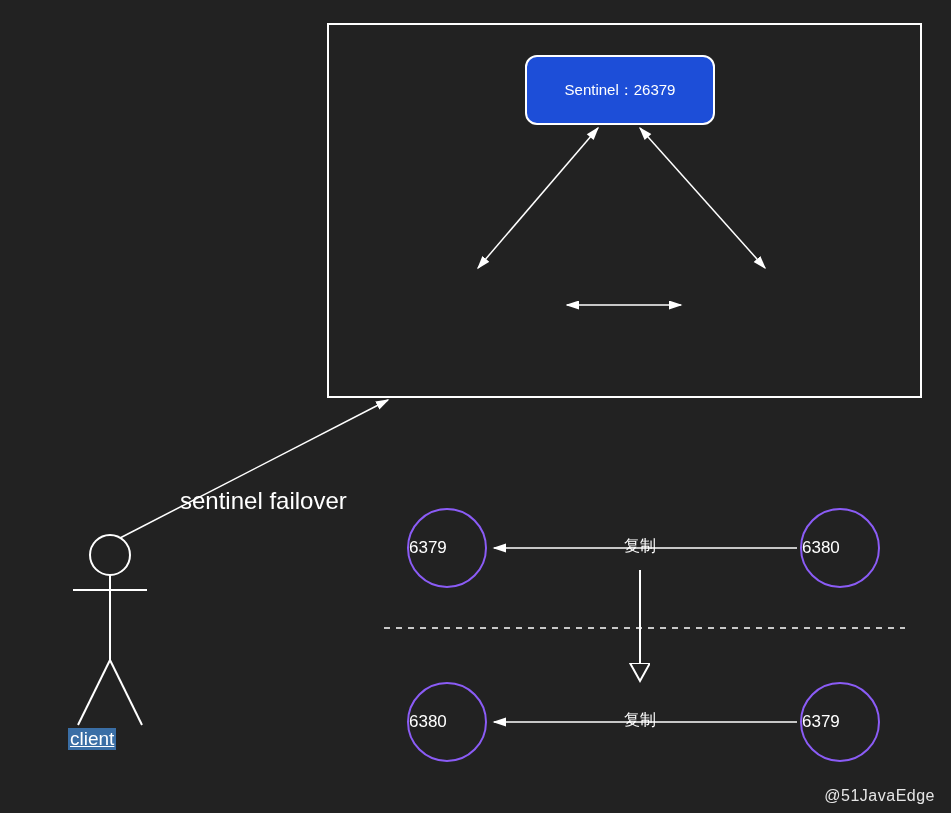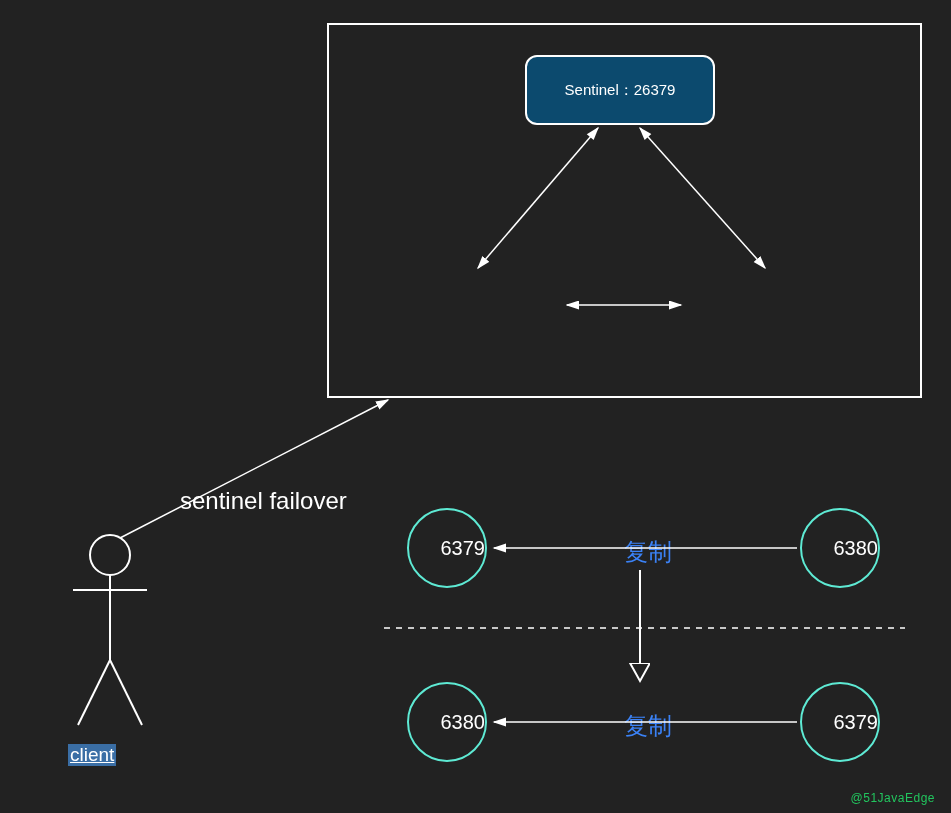--- a/index.html
+++ b/index.html
@@ -21,69 +21,69 @@
       position: absolute;
       left: 327px;
       top: 23px;
       width: 595px;
       height: 375px;
       border: 2px solid white;
       background: transparent;
     }
     .node {
       position: absolute;
-      background: #0c4a6e;
+      background: #1d4ed8;
       border: 2px solid white;
       border-radius: 12px;
       color: white;
       font-size: 15px;
       display: flex;
       align-items: center;
       justify-content: center;
       text-align: center;
     }
     .circle-node {
       position: absolute;
       width: 80px;
       height: 80px;
-      border: 2px solid #5eead4;
+      border: 2px solid #8b5cf6;
       border-radius: 50%;
       display: flex;
       align-items: center;
-      justify-content: flex-end;
-      font-size: 20px;
+      justify-content: flex-start;
+      font-size: 17px;
       color: white;
       background: transparent;
     }
     .label {
       position: absolute;
       color: white;
       font-size: 24px;
     }
     .rep-label {
       position: absolute;
-      font-size: 24px;
-      color: #3b82f6;
+      font-size: 16px;
+      color: #ffffff;
       background: #222222;
       padding: 0 4px;
     }
     .client-label {
       position: absolute;
       font-size: 19px;
       color: white;
       background: #3a6ea5;
       padding: 0 2px;
       text-decoration: underline;
     }
     .watermark {
       position: absolute;
       right: 16px;
       bottom: 8px;
-      color: #22c55e;
-      font-size: 12px;
+      color: #e5e5e5;
+      font-size: 16px;
       letter-spacing: 0.5px;
     }
     svg.overlay {
       position: absolute;
       left: 0; top: 0;
       width: 951px;
       height: 813px;
       pointer-events: none;
     }
     
@@ -113,21 +113,21 @@
   <div class="stick">
     <svg width="100" height="220" viewBox="0 0 100 220">
       <circle cx="50" cy="25" r="20" stroke="white" stroke-width="2" fill="none"></circle>
       <line x1="13" y1="60" x2="87" y2="60" stroke="white" stroke-width="2"></line>
       <line x1="50" y1="45" x2="50" y2="130" stroke="white" stroke-width="2"></line>
       <line x1="50" y1="130" x2="18" y2="195" stroke="white" stroke-width="2"></line>
       <line x1="50" y1="130" x2="82" y2="195" stroke="white" stroke-width="2"></line>
     </svg>
   </div>
 
-  <div class="client-label" style="left:68px; top:744px;text-decoration:underline;">client</div>
+  <div class="client-label" style="left:68px; top:728px;text-decoration:underline;">client</div>
 
   <div class="circle-node" style="left:407px; top:508px;">
     <span>6379</span>
   </div>
   <div class="circle-node" style="left:800px; top:508px;">
     <span>6380</span>
   </div>
   <div class="rep-label" style="left:620px; top:536px;">复制</div>
 
   <div class="circle-node" style="left:407px; top:682px;">

